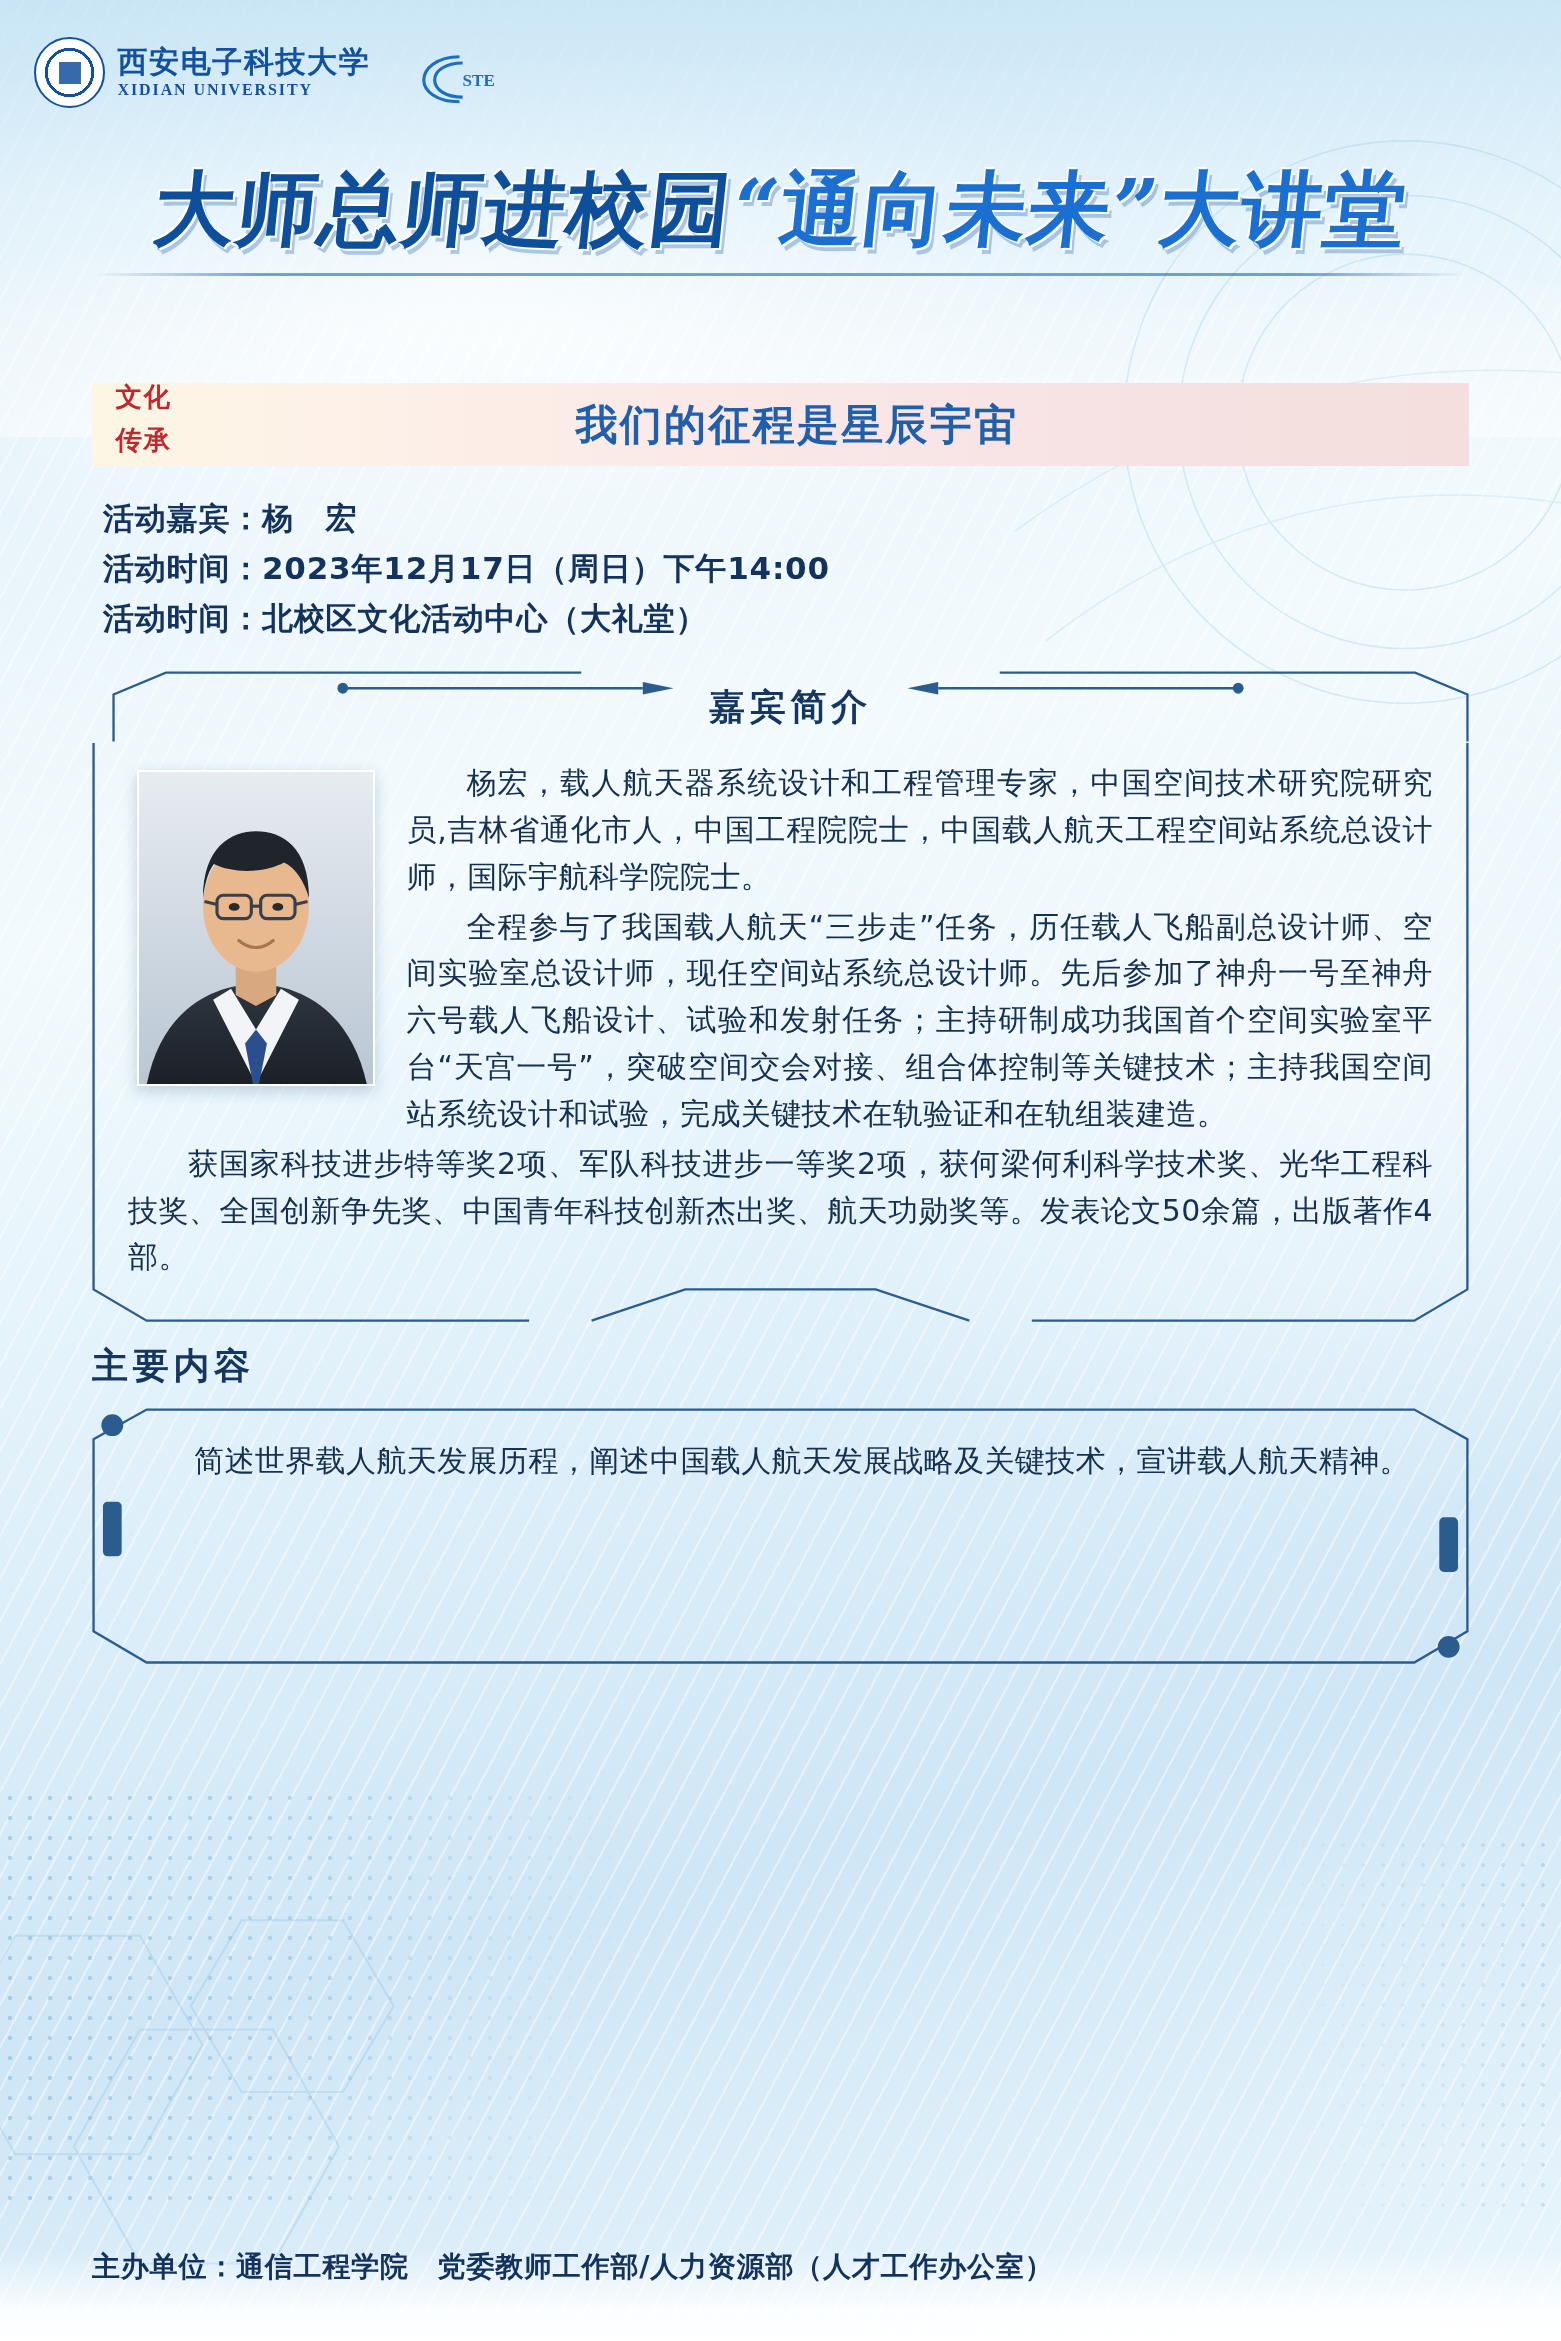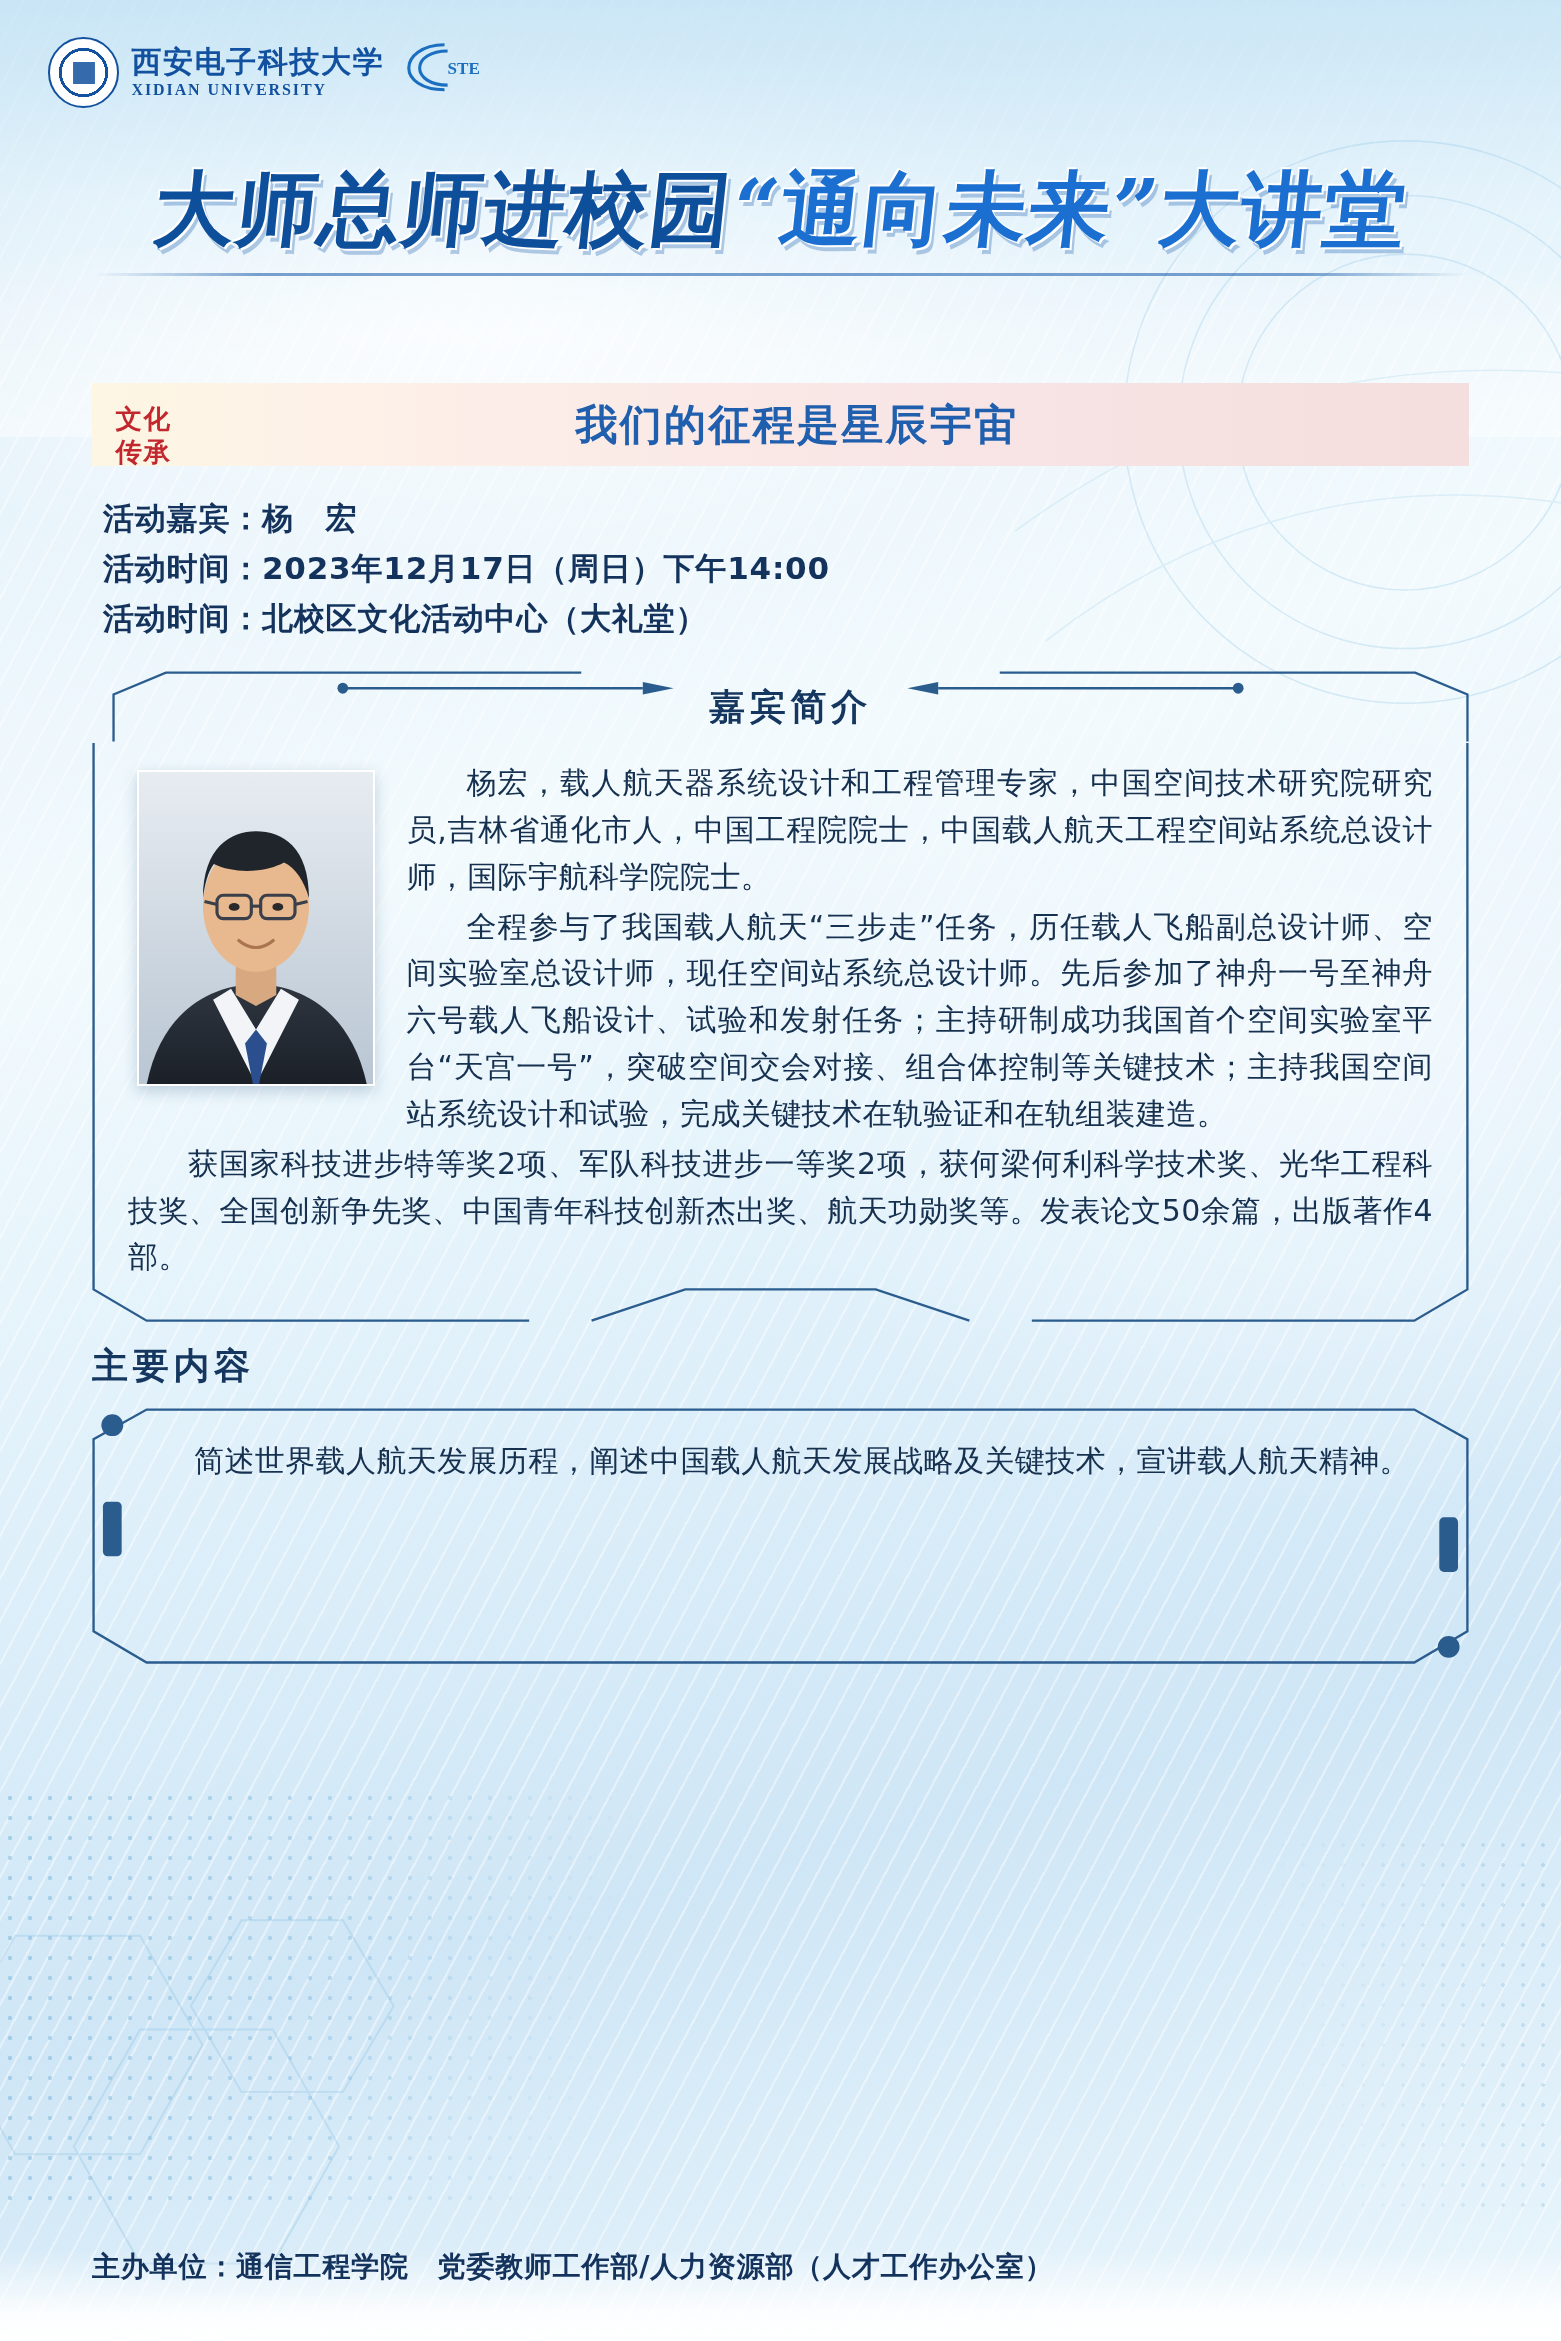--- a/index.html
+++ b/index.html
@@ -66,22 +66,22 @@
     position: absolute; right: -141px; top: 94px; width: 703px; height: 703px;
     opacity: .55;
   }
   .bg-bottom-fade {
     position: absolute; left: 0; right: 0; bottom: 0; height: 94px;
     background: linear-gradient(180deg, rgba(255,255,255,0) 0%, rgba(255,255,255,0.9) 70%, #ffffff 100%);
   }
 
   
   .logo-row {
-    position: absolute; top: 37px; left: 48px;
-    display: flex; align-items: flex-start; gap: 15px;
+    position: absolute; top: 37px; left: 34px;
+    display: flex; align-items: flex-end; gap: 44px;
   }
   .xd-logo { display: flex; align-items: center; gap: 12.5px; }
   .xd-seal {
     width: 67px; height: 67px; border-radius: 50%;
     border: 2.3px solid #12519f;
     background:
       radial-gradient(circle at 50% 50%, #ffffff 0 46%, #12519f 46% 52%, #ffffff 52% 100%);
     position: relative; flex: none;
   }
   .xd-seal::before {
@@ -139,21 +139,21 @@
   }
 
   
   .topic-bar {
     display: flex; align-items: stretch; height: 83px;
     background: linear-gradient(90deg, #fdf6e3 0%, #fdf1e8 18%, #f9e6e6 55%, #f4dede 100%);
     position: relative;
   }
   .topic-tag {
     width: 103px; flex: none; display: flex; flex-direction: column;
-    align-items: center; justify-content: flex-end; gap: 5px;
+    align-items: center; justify-content: flex-start; gap: 15px;
     color: #c1272d; font-weight: 700; font-size: 26.5px; line-height: 1.05;
     font-family: "DejaVu Serif", "Liberation Serif", serif;
     letter-spacing: 1.6px;
   }
   .topic-title {
     flex: 1; display: flex; align-items: center; justify-content: center;
     font-size: 42px; font-weight: 700; color: #1f5fae; letter-spacing: 2.3px;
     font-family: "DejaVu Sans", "Liberation Sans", sans-serif;
     padding-right: 70px;
   }

